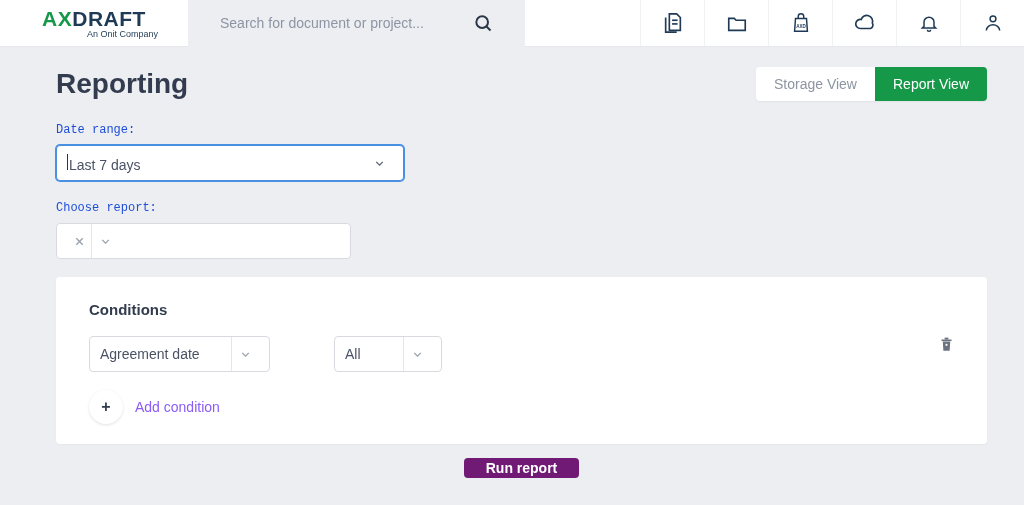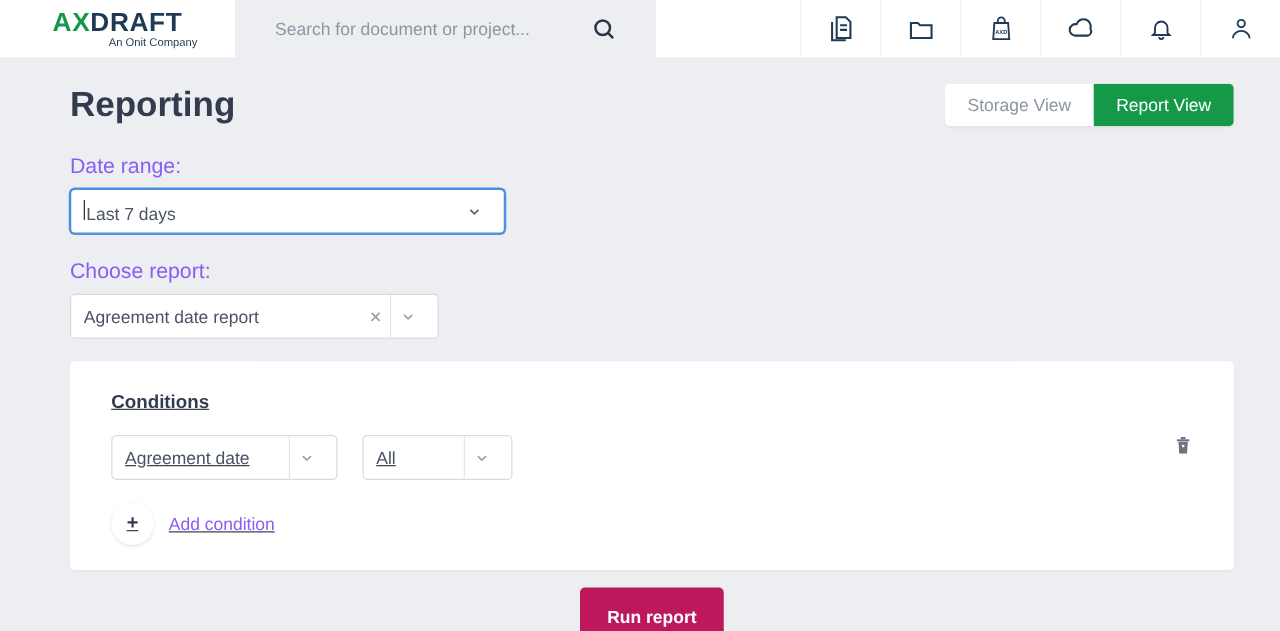--- a/index.html
+++ b/index.html
@@ -102,23 +102,24 @@
     background: #fff;
     color: #8d95a3;
   }
   .view-btn.active {
     background: #159949;
     color: #fff;
     font-weight: 500;
   }
 
   .field-label {
-    font-size: 17px;
-    color: #8b5cf6;
+    font-size: 12px;
+    color: #1d4ed8;
     margin-bottom: 8px;
+    font-family: Liberation Mono, monospace;
   }
   .select {
     height: 36px;
     background: #fff;
     border: 1px solid #d7dbe0;
     border-radius: 4px;
     display: flex;
     align-items: center;
     padding: 0 10px;
     font-size: 14px;
@@ -148,36 +149,35 @@
   }
 
   .date-range-select { width: 348px; margin-bottom: 20px; }
   .report-select   { width: 295px; margin-bottom: 18px; }
 
   .conditions-card {
     background: #fff;
     border-radius: 4px;
     padding: 24px 33px 20px 33px;
     box-shadow: 0 1px 2px rgba(0,0,0,0.03);
-    text-decoration: underline;
   }
   .conditions-title {
     font-size: 15px;
     font-weight: 600;
     color: #333c4e;
     margin-bottom: 18px;
   }
   .condition-row {
     display: flex;
     align-items: flex-start;
     gap: 20px;
     margin-bottom: 18px;
   }
   .cond-select-1 { width: 181px; }
-  .cond-select-2 { width: 120px; }
+  .cond-select-2 { width: 108px; margin-left: 44px; }
   .trash {
     margin-left: auto;
     cursor: pointer;
     color: #6b7280;
   }
   .add-condition {
     display: flex;
     align-items: center;
     gap: 12px;
     cursor: pointer;
@@ -194,23 +194,23 @@
     font-size: 16px;
   }
   .add-condition-label { font-size: 14px; color: #8b5cf6; }
 
   .run-row {
     display:flex;
     justify-content:center;
     margin-top: 14px;
   }
   .run-btn {
-    height: 46px;
+    height: 20px;
     padding: 0 22px;
-    background: #be185d;
+    background: #701a75;
     color: #fff;
     font-size: 14px;
     font-weight: 600;
     border: none;
     border-radius: 4px;
     cursor: pointer;
   }
   .caret { font-family: ui-sans-serif, system-ui; border-left:1px solid #333; height:16px; display:inline-block; margin-right:1px;}
 </style>
 </head>
@@ -290,21 +290,20 @@
     <span class="value"><span class="caret"></span><span>Last 7 days</span></span>
     <span class="chev-wrap">
       <svg width="13" height="13" viewBox="0 0 24 24" fill="none" stroke="#5b6474" stroke-width="2.5">
           <polyline points="6 9 12 15 18 9"></polyline>
         </svg>
     </span>
   </div>
 
   <div class="field-label">Choose report:</div>
   <div class="select report-select">
-    <span class="value">Agreement date report</span>
     <span class="clear-wrap">
       <svg width="11" height="11" viewBox="0 0 24 24" fill="none" stroke="#9aa1ad" stroke-width="3">
           <line x1="5" y1="5" x2="19" y2="19"></line>
           <line x1="19" y1="5" x2="5" y2="19"></line>
         </svg>
     </span>
     <span class="chev-wrap divided">
       <svg width="13" height="13" viewBox="0 0 24 24" fill="none" stroke="#9aa1ad" stroke-width="2.5">
           <polyline points="6 9 12 15 18 9"></polyline>
         </svg>

